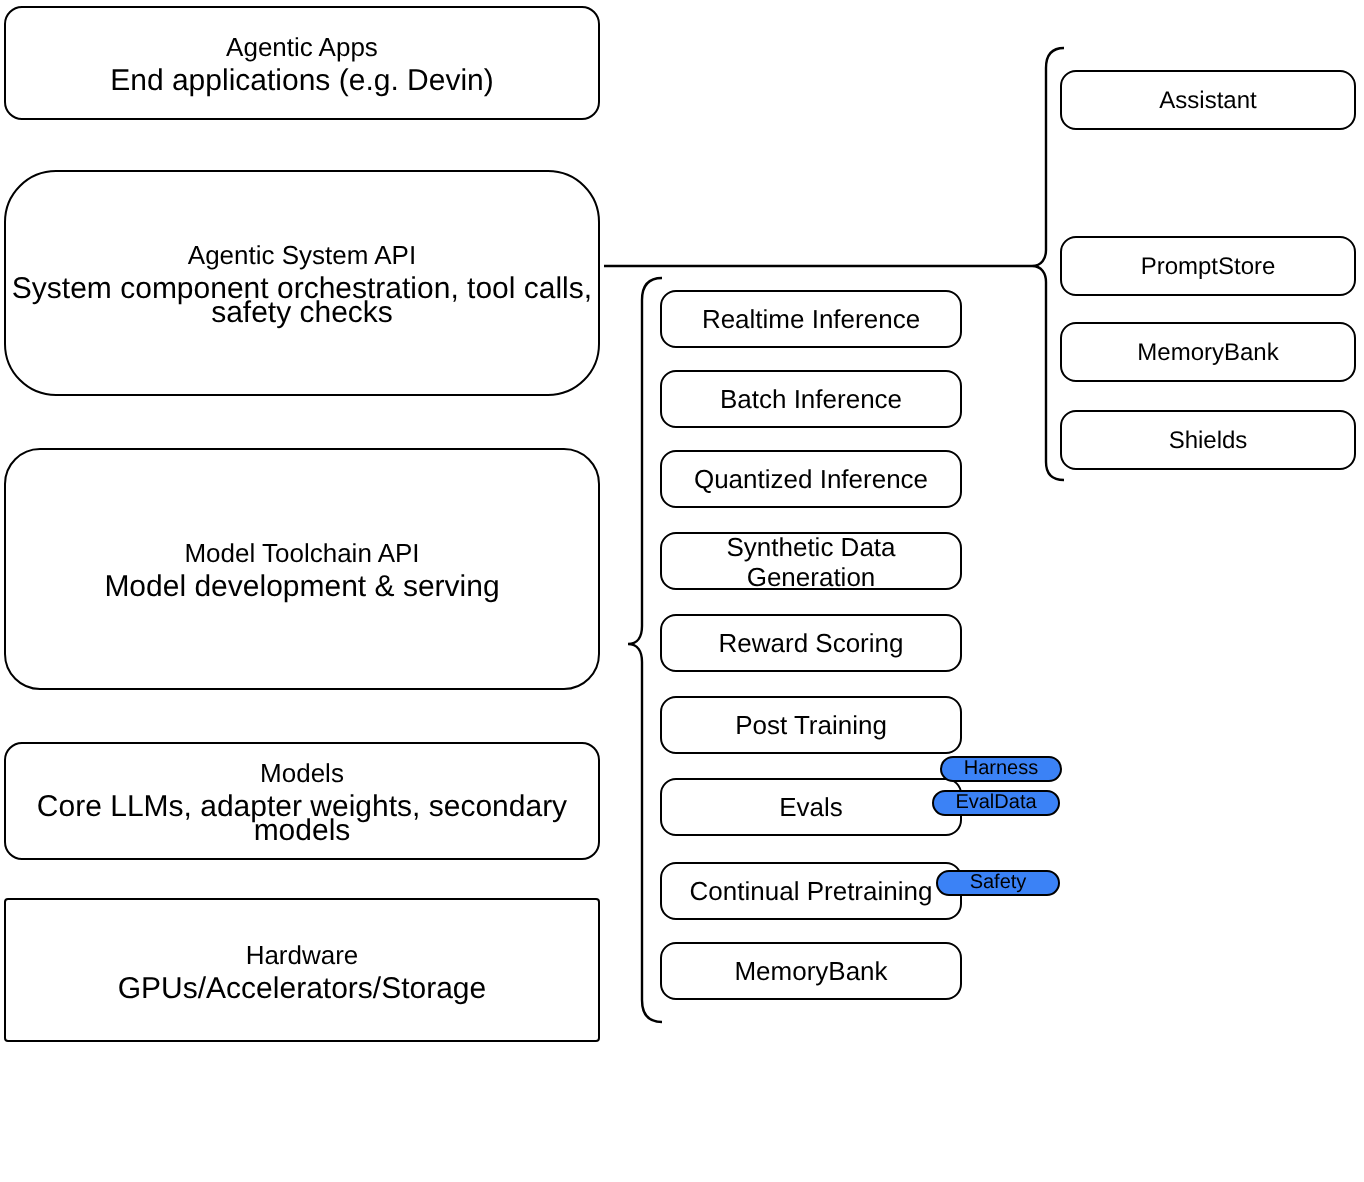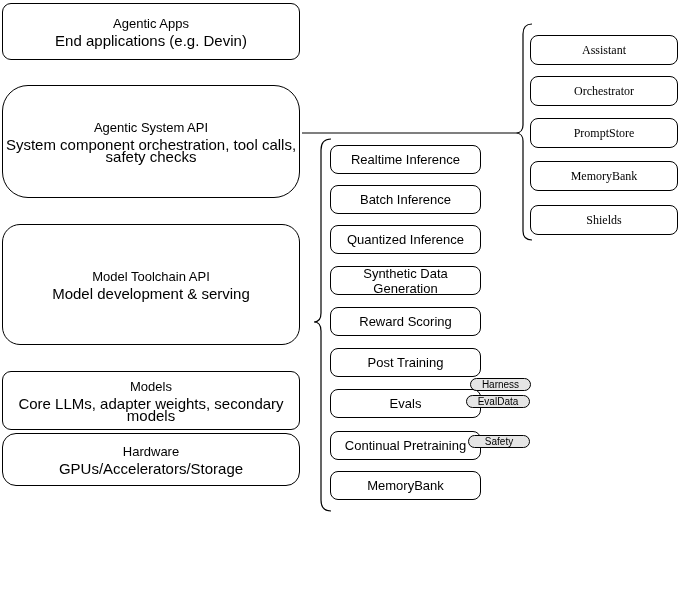--- a/index.html
+++ b/index.html
@@ -56,27 +56,26 @@
     height: 29px;
     border-radius: 8px;
     font-size: 13px;
   }
   .rbox {
     left: 530px;
     width: 148px;
     height: 30px;
     border-radius: 8px;
     font-size: 12px;
-    font-family: Liberation Serif, serif;
   }
   
   .pill {
     position: absolute;
     box-sizing: border-box;
-    background: #e5e5e5;
+    background: #3b82f6;
     border: 1px solid #000000;
     border-radius: 999px;
     font-size: 10px;
     line-height: 11px;
     display: flex;
     align-items: center;
     justify-content: center;
     text-align: center;
   }
 </style>
@@ -107,21 +106,21 @@
   <div class="node lbox" style="top:224px;height:121px;border-radius:18px">
     <div class="title">Model Toolchain API</div>
     <div class="subtitle">Model development &amp; serving</div>
   </div>
 
   <div class="node lbox" style="top:371px;height:59px;border-radius:9px">
     <div class="title">Models</div>
     <div class="subtitle">Core LLMs, adapter weights, secondary models</div>
   </div>
 
-  <div class="node lbox" style="top:433px;height:53px;border-radius:14px">
+  <div class="node lbox" style="top:449px;height:72px;border-radius:2px">
     <div class="title">Hardware</div>
     <div class="subtitle">GPUs/Accelerators/Storage</div>
   </div>
 
 
   <div class="node mbox" style="top:145px">
     <span>Realtime Inference</span>
   </div>
   <div class="node mbox" style="top:185px">
     <span>Batch Inference</span>
@@ -154,23 +153,20 @@
   <div class="pill" style="left:466px;top:395px;width:64px;height:13px">
     <span>EvalData</span>
   </div>
   <div class="pill" style="left:468px;top:435px;width:62px;height:13px">
     <span>Safety</span>
   </div>
 
   <div class="node rbox" style="top:35px">
     <span>Assistant</span>
   </div>
-  <div class="node rbox" style="top:76px">
-    <span>Orchestrator</span>
-  </div>
   <div class="node rbox" style="top:118px">
     <span>PromptStore</span>
   </div>
   <div class="node rbox" style="top:161px">
     <span>MemoryBank</span>
   </div>
   <div class="node rbox" style="top:205px">
     <span>Shields</span>
   </div>
 

